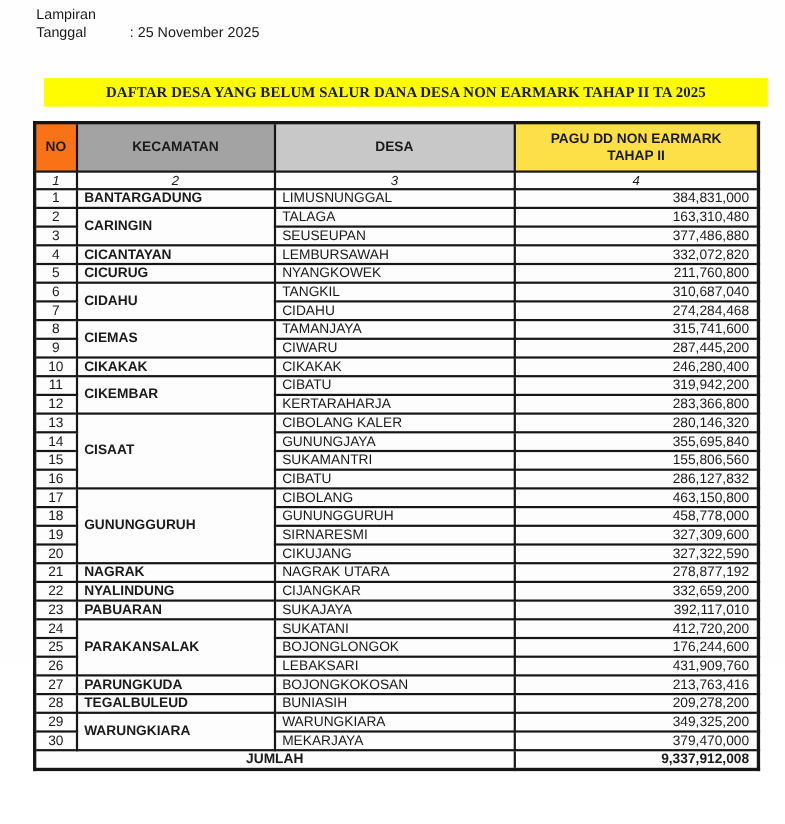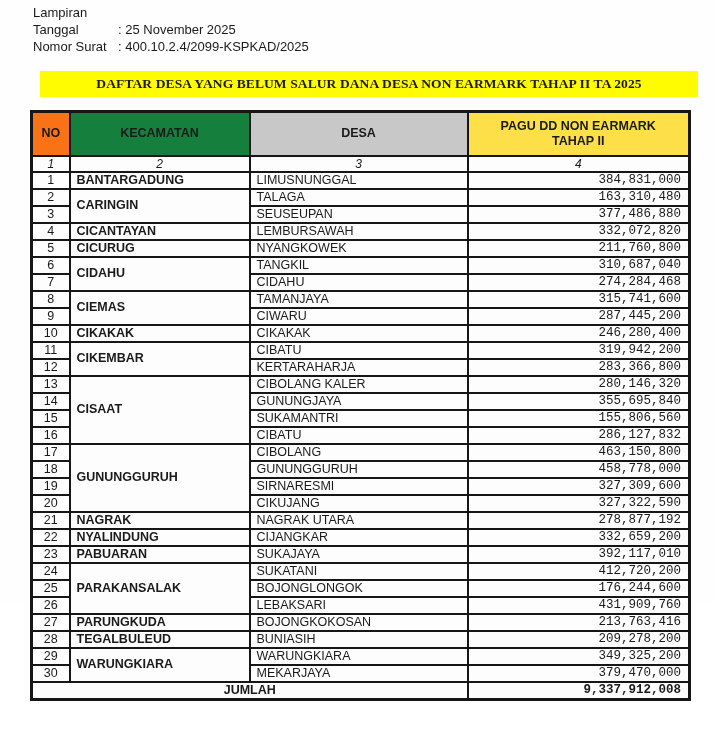--- a/index.html
+++ b/index.html
@@ -37,59 +37,55 @@
   thead th.pagu-h { padding:0 26px; }
   tr.numrow td {
     height:15px; text-align:center; font-style:italic; font-size:12px;
     background:#fdfdfd; line-height:14px;
   }
 
   tbody td { height:16.4px; line-height:15px; background:#fdfdfd; }
   td.no   { text-align:center; }
   td.kec  { font-weight:bold; padding-left:6px; vertical-align:middle; }
   td.desa { padding-left:6px; }
-  td.pagu { text-align:right; padding-right:7px;font-family:Liberation Mono, monospace; }
+  td.pagu { text-align:right; padding-right:7px; }
 
   tfoot td { height:16px; font-weight:bold; background:#fdfdfd; line-height:15px; }
   td.jumlah-label { text-align:center; }
 </style>
 </head>
 <body>
 
 <div class="page">
 
   <div class="doc-meta">
     <div class="meta-line">
       <span class="meta-label">Lampiran</span>
     </div>
     <div class="meta-line">
       <span class="meta-label">Tanggal</span>
       <span class="meta-value">: 25 November 2025</span>
-    </div>
-    <div class="meta-line">
-      <span class="meta-label">Nomor Surat</span>
-      <span class="meta-value">: 400.10.2.4/2099-KSPKAD/2025</span>
     </div>
   </div>
 
   <div class="title-bar" style="background: rgb(255, 251, 0);">
     <span>DAFTAR DESA YANG BELUM SALUR DANA DESA NON EARMARK TAHAP II TA 2025</span>
   </div>
 
   <table class="main">
     <colgroup>
       <col style="width:38px">
       <col style="width:180px">
       <col style="width:218px">
       <col style="width:222px">
     </colgroup>
     <thead>
       <tr>
         <th class="colhead" style="background: #f97316;">NO</th>
-        <th class="colhead" style="background: #15803d;">KECAMATAN</th>
+        <th class="colhead" style="background: #a3a3a3;">KECAMATAN</th>
         <th class="colhead" style="background: rgb(200, 200, 200);">DESA</th>
         <th class="colhead pagu-h" style="background: #fde047;">PAGU DD NON EARMARK TAHAP II</th>
       </tr>
       <tr class="numrow">
         <td>1</td>
         <td>2</td>
         <td>3</td>
         <td>4</td>
       </tr>
     </thead>

